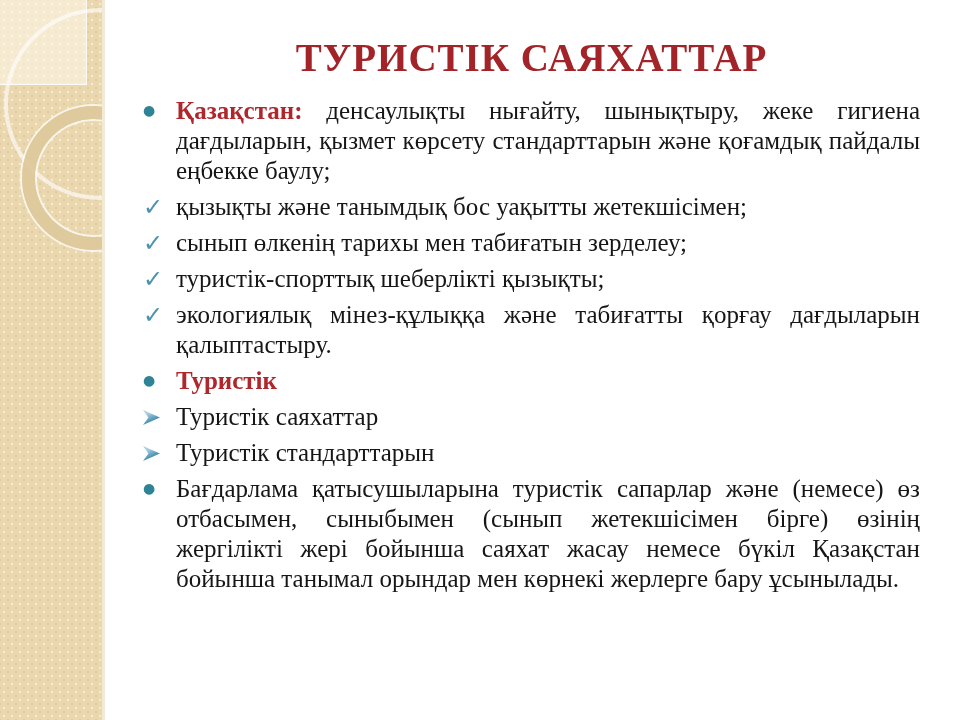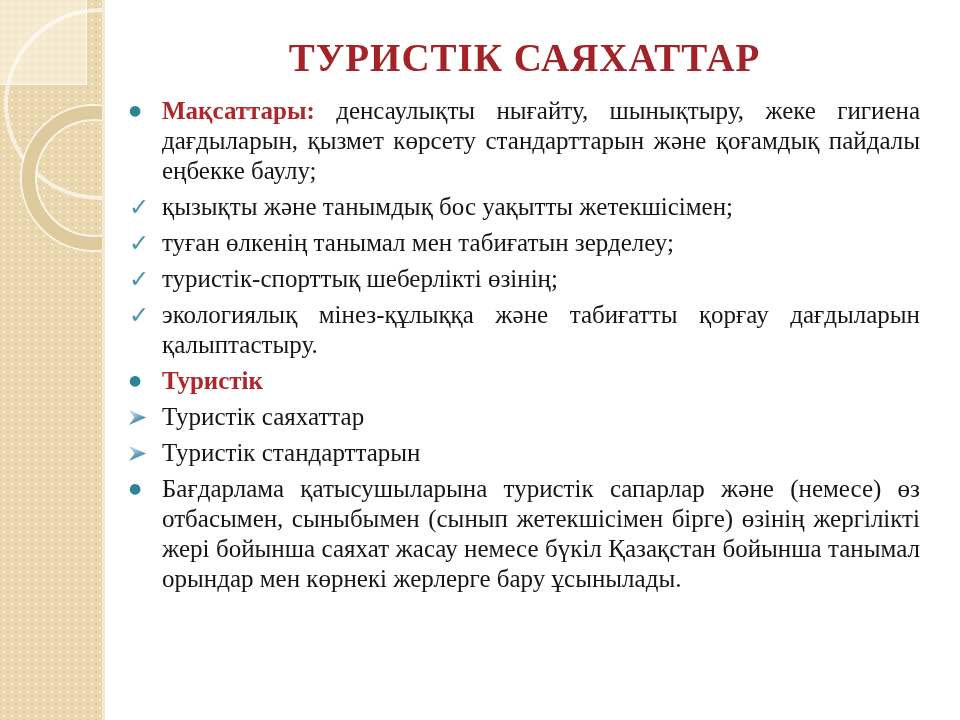--- a/index.html
+++ b/index.html
@@ -49,21 +49,21 @@
     border: 13px solid rgba(222,201,156,0.95);
     border-radius: 50%;
     box-shadow: 0 0 0 2px rgba(255,255,255,0.75),
                 inset 0 0 0 2px rgba(255,255,255,0.75);
   }
 
   
   .content {
     position: absolute;
     left: 105px; top: 0; right: 0; bottom: 0;
-    padding: 36px 40px 0 24px;
+    padding: 36px 40px 0 38px;
   }
   .title {
     margin: 0 0 16px 0;
     text-align: center;
     font-size: 39px;
     line-height: 44px;
     font-weight: bold;
     letter-spacing: 1px;
     color: var(--title-red, #A32428);
   }
@@ -117,24 +117,24 @@
 
 <div class="slide">
   <div class="sidebar">
     <div class="corner-square"></div>
     <div class="ring-thin"></div>
     <div class="ring-thick"></div>
   </div>
   <div class="content">
     <h1 class="title">ТУРИСТІК САЯХАТТАР</h1>
     <ul class="bullets">
-        <li class="item"><span class="marker marker-dot">●</span><span class="lead">Мақсаттары:</span> <span>денсаулықты нығайту, шынықтыру, жеке гигиена дағдыларын, қызмет көрсету стандарттарын және қоғамдық пайдалы еңбекке баулу;</span></li>
+        <li class="item"><span class="marker marker-dot">●</span><span class="lead">Қазақстан:</span> <span>денсаулықты нығайту, шынықтыру, жеке гигиена дағдыларын, қызмет көрсету стандарттарын және қоғамдық пайдалы еңбекке баулу;</span></li>
         <li class="item"><span class="marker marker-check">✓</span><span>қызықты және танымдық бос уақытты жетекшісімен;</span></li>
-        <li class="item"><span class="marker marker-check">✓</span><span>туған өлкенің танымал мен табиғатын зерделеу;</span></li>
-        <li class="item"><span class="marker marker-check">✓</span><span>туристік-спорттық шеберлікті өзінің;</span></li>
+        <li class="item"><span class="marker marker-check">✓</span><span>сынып өлкенің тарихы мен табиғатын зерделеу;</span></li>
+        <li class="item"><span class="marker marker-check">✓</span><span>туристік-спорттық шеберлікті қызықты;</span></li>
         <li class="item"><span class="marker marker-check">✓</span><span>экологиялық мінез-құлыққа және табиғатты қорғау дағдыларын қалыптастыру.</span></li>
         <li class="item"><span class="marker marker-dot">●</span><span class="lead">Туристік</span></li>
         <li class="item"><span class="marker marker-arrow"></span><span>Туристік саяхаттар</span></li>
         <li class="item"><span class="marker marker-arrow"></span><span>Туристік стандарттарын</span></li>
         <li class="item"><span class="marker marker-dot">●</span><span>Бағдарлама қатысушыларына туристік сапарлар және (немесе) өз отбасымен, сыныбымен (сынып жетекшісімен бірге) өзінің жергілікті жері бойынша саяхат жасау немесе бүкіл Қазақстан бойынша танымал орындар мен көрнекі жерлерге бару ұсынылады.</span></li>
       </ul>
   </div>
 </div>
 
 </body></html>

